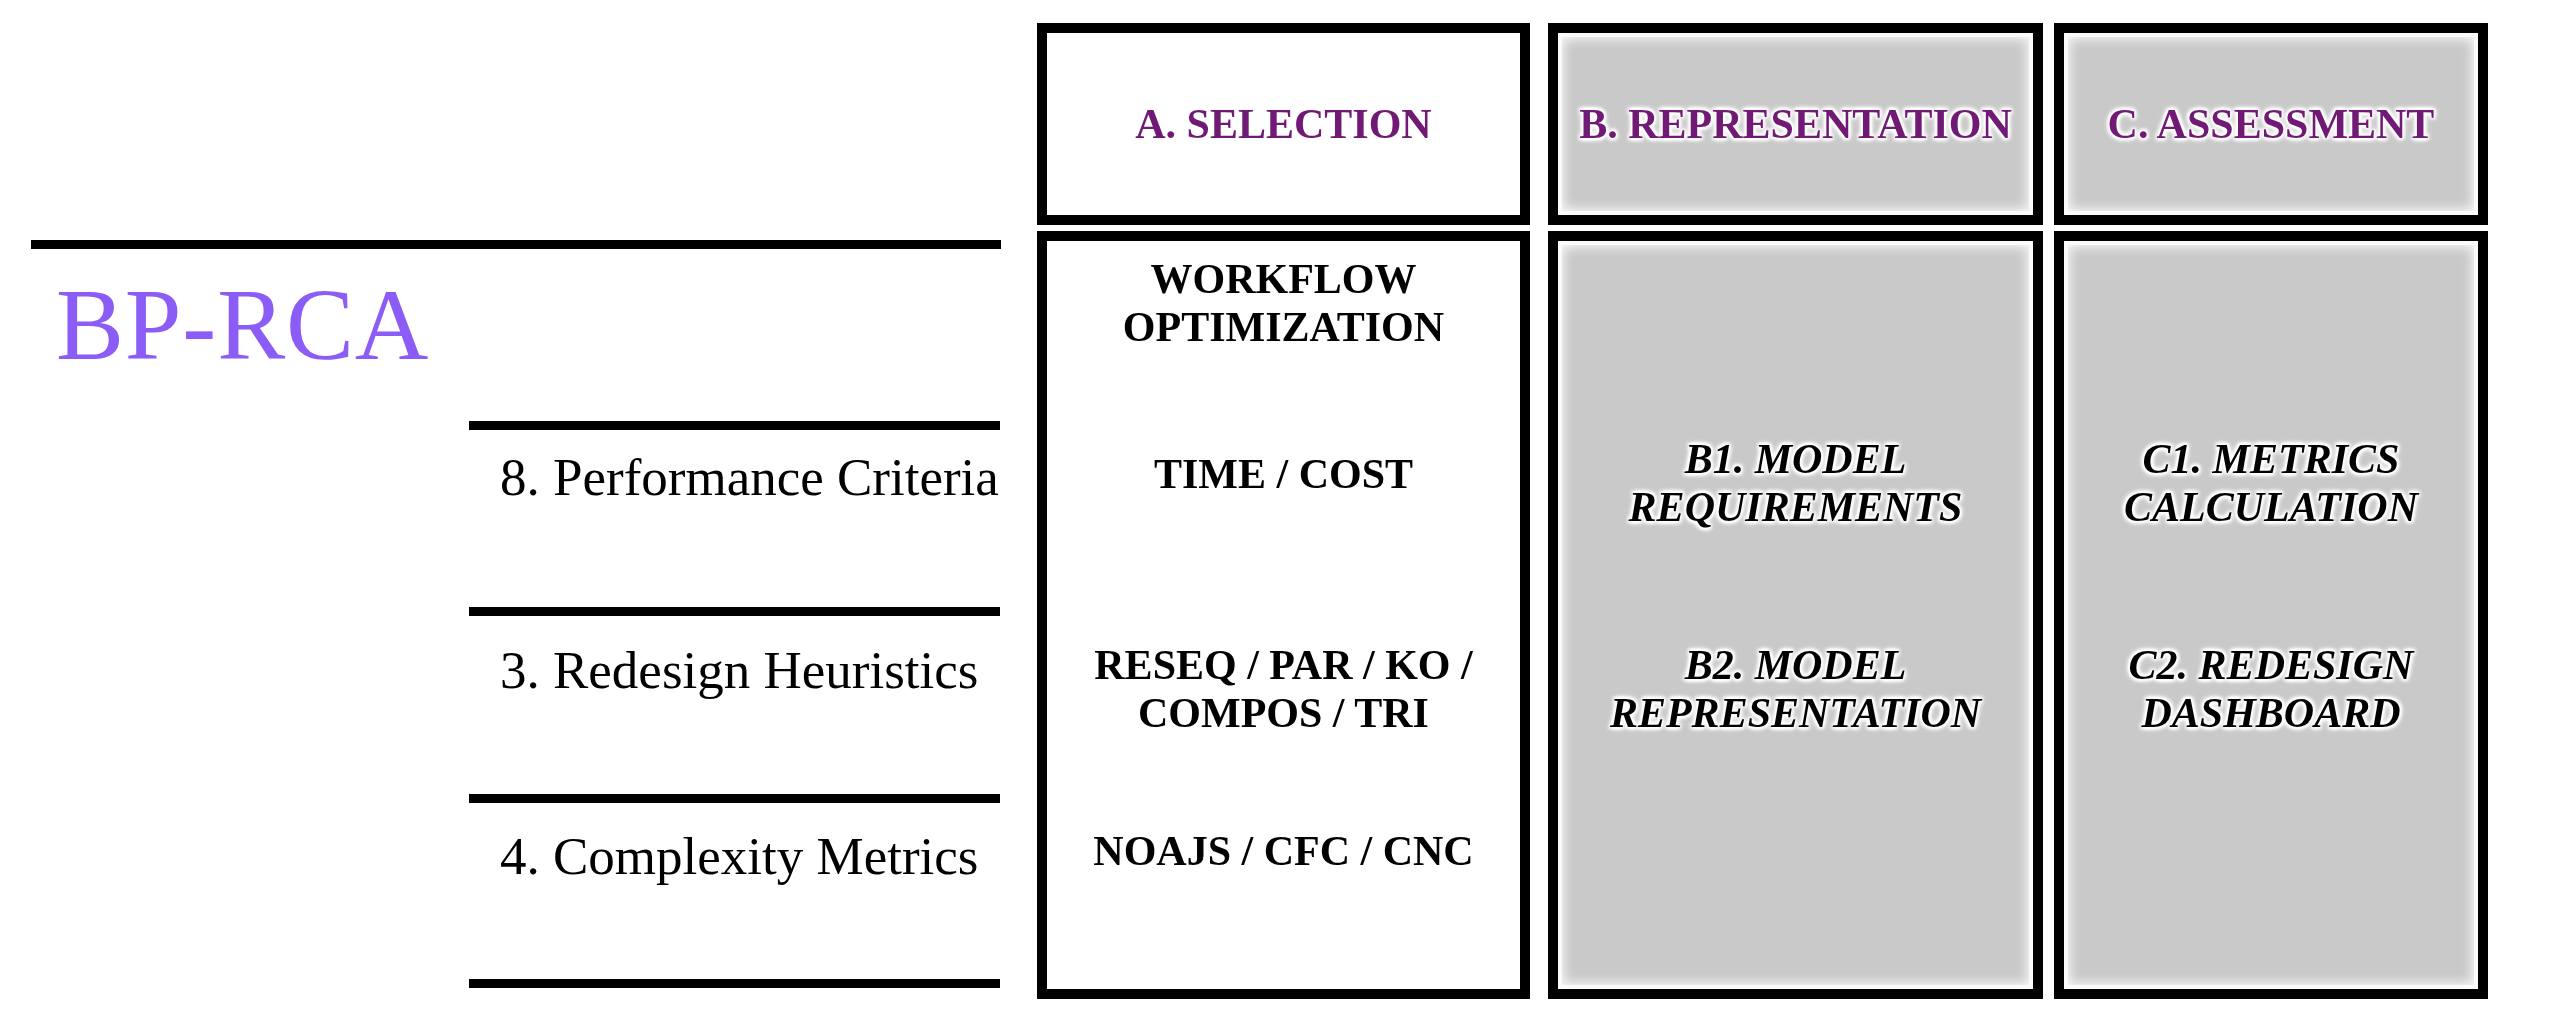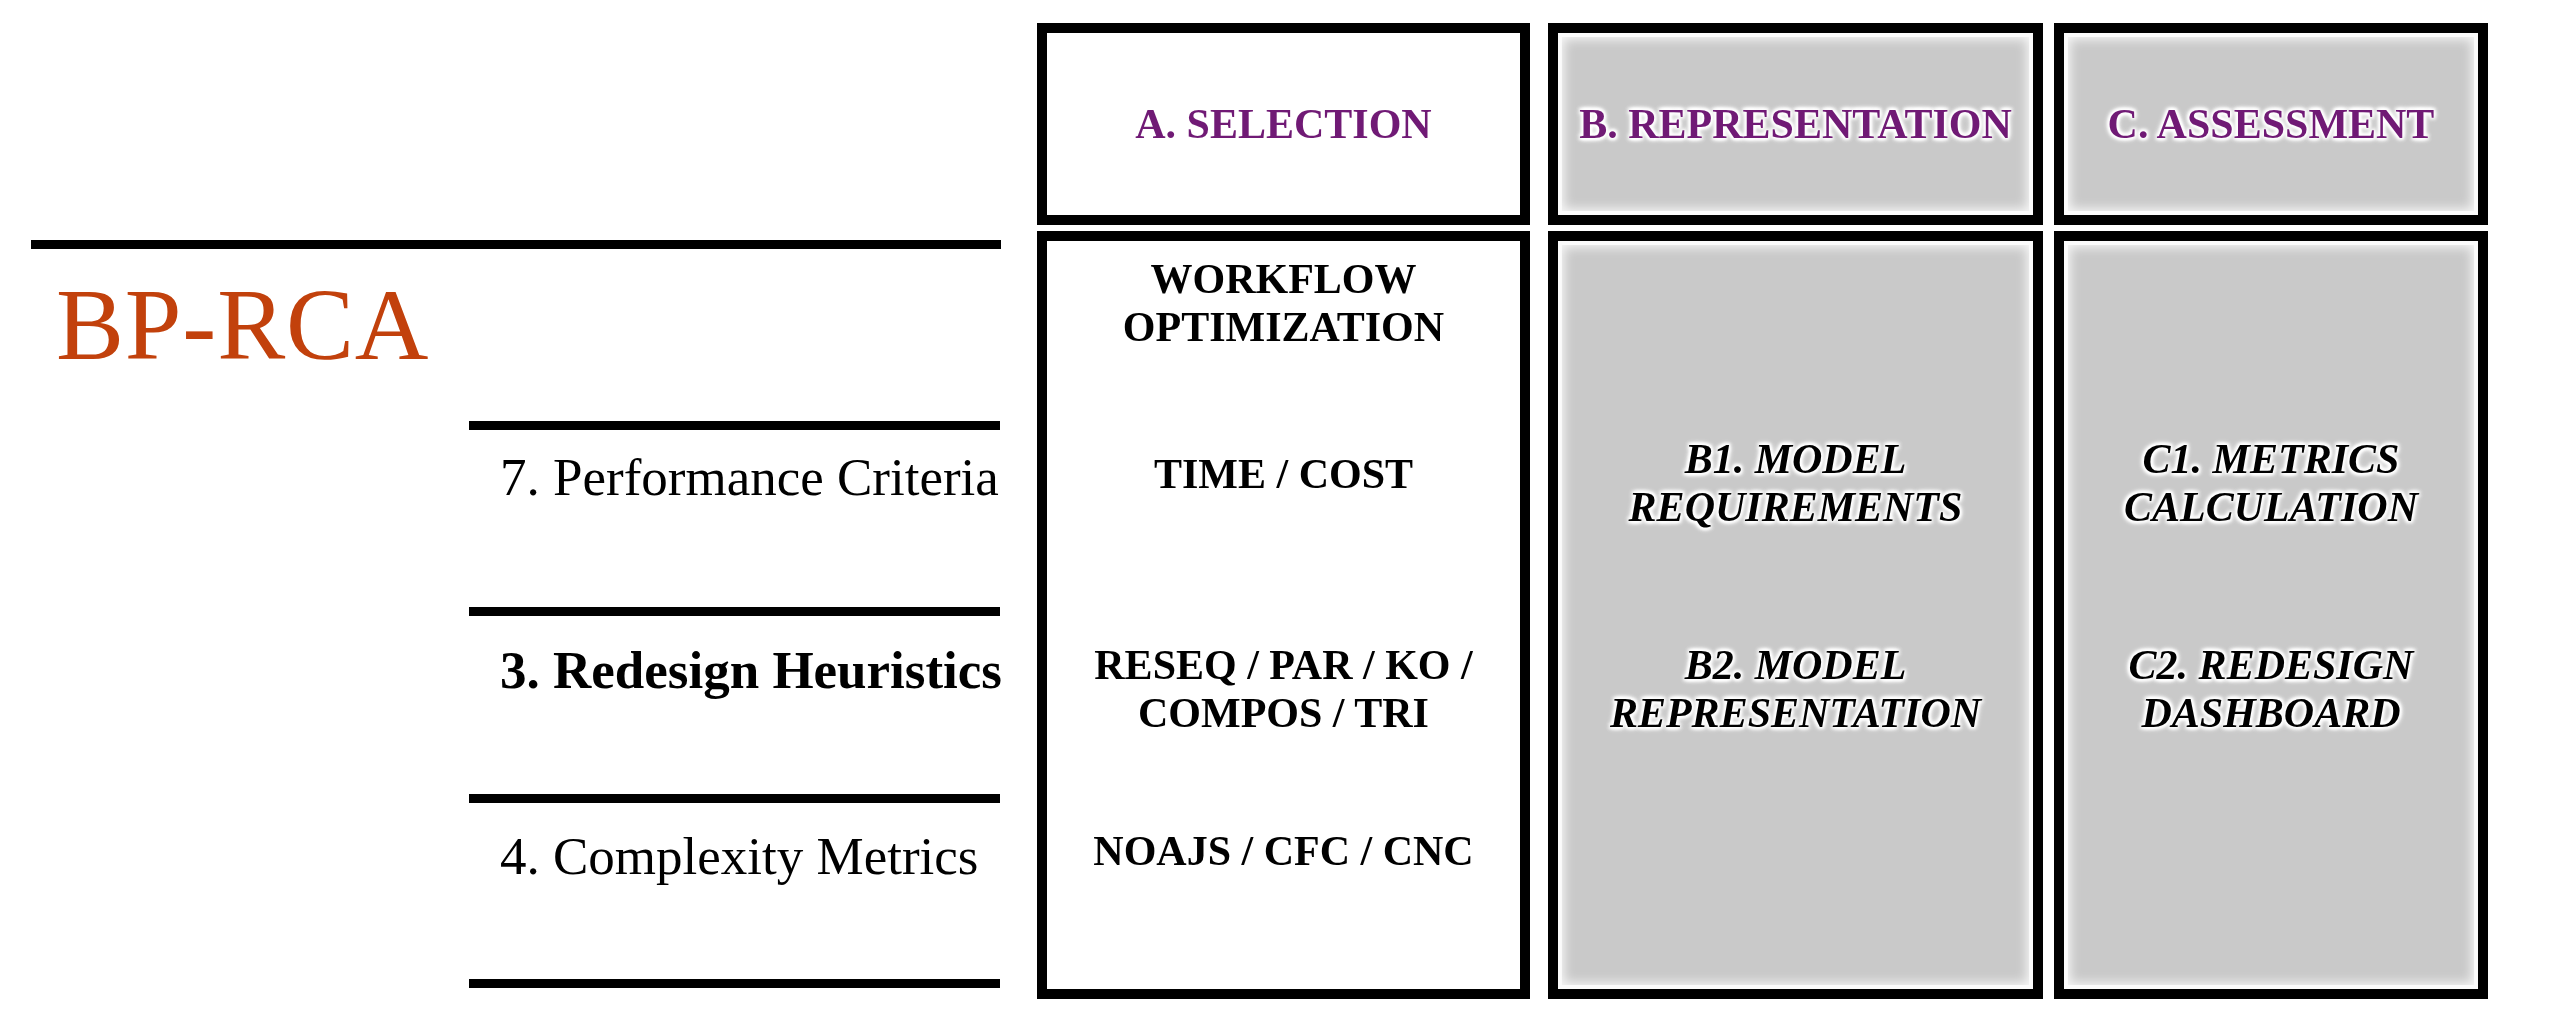--- a/index.html
+++ b/index.html
@@ -7,35 +7,35 @@
     position:relative;
     width:2576px;height:1029px;
     background:#ffffff;
     font-family:"Liberation Serif","DejaVu Serif",serif;
     overflow:hidden;
   }
   
   .framework-title{
     position:absolute;left:56px;top:270px;
     font-size:102px;line-height:109px;
-    color:#c2410c;letter-spacing:0.8px;white-space:nowrap;
+    color:#8b5cf6;letter-spacing:0.8px;white-space:nowrap;
   }
   .hline{position:absolute;background:#000;height:9.3px;}
   .hline.top-rule{left:31px;top:240px;width:970px;}
   .hline.rule-1{left:469px;top:421px;width:531px;height:8.5px;}
   .hline.rule-2{left:469px;top:607px;width:531px;height:8.5px;}
   .hline.rule-3{left:469px;top:794px;width:531px;height:8.5px;}
   .hline.rule-4{left:469px;top:979px;width:531px;height:8.5px;}
   .row-label{
     position:absolute;left:500px;
     font-size:53px;line-height:56px;color:#000;white-space:nowrap;
   }
   .row-label.r1{top:271px;}
   .row-label.r2{top:449px;}
-  .row-label.r3{top:642px;font-weight:bold;}
+  .row-label.r3{top:642px;}
   .row-label.r4{top:828px;}
   
   .box{position:absolute;border:10px solid #000;background:#fff;box-sizing:border-box;}
   .box.gray{
     background:#c9c9c9;
     box-shadow:inset 0 0 0 3.9px #fbfbfb, inset 0 0 11px 6.2px rgba(255,255,255,0.85);
   }
   .col-a{left:1037px;width:493px;}
   .col-b{left:1548px;width:495px;}
   .col-c{left:2054px;width:434px;}
@@ -67,21 +67,21 @@
 <div class="canvas">
 
   <div class="framework-title">BP-RCA</div>
 
   <div class="hline top-rule"></div>
   <div class="hline rule-1"></div>
   <div class="hline rule-2"></div>
   <div class="hline rule-3"></div>
   <div class="hline rule-4"></div>
 
-  <div class="row-label r2">7. Performance Criteria</div>
+  <div class="row-label r2">8. Performance Criteria</div>
   <div class="row-label r3">3. Redesign Heuristics</div>
   <div class="row-label r4">4. Complexity Metrics</div>
 
   <div class="box header-box col-a">
     <div class="header-text">A. SELECTION</div>
   </div>
   <div class="box gray header-box col-b">
     <div class="header-text glow">B. REPRESENTATION</div>
   </div>
 

